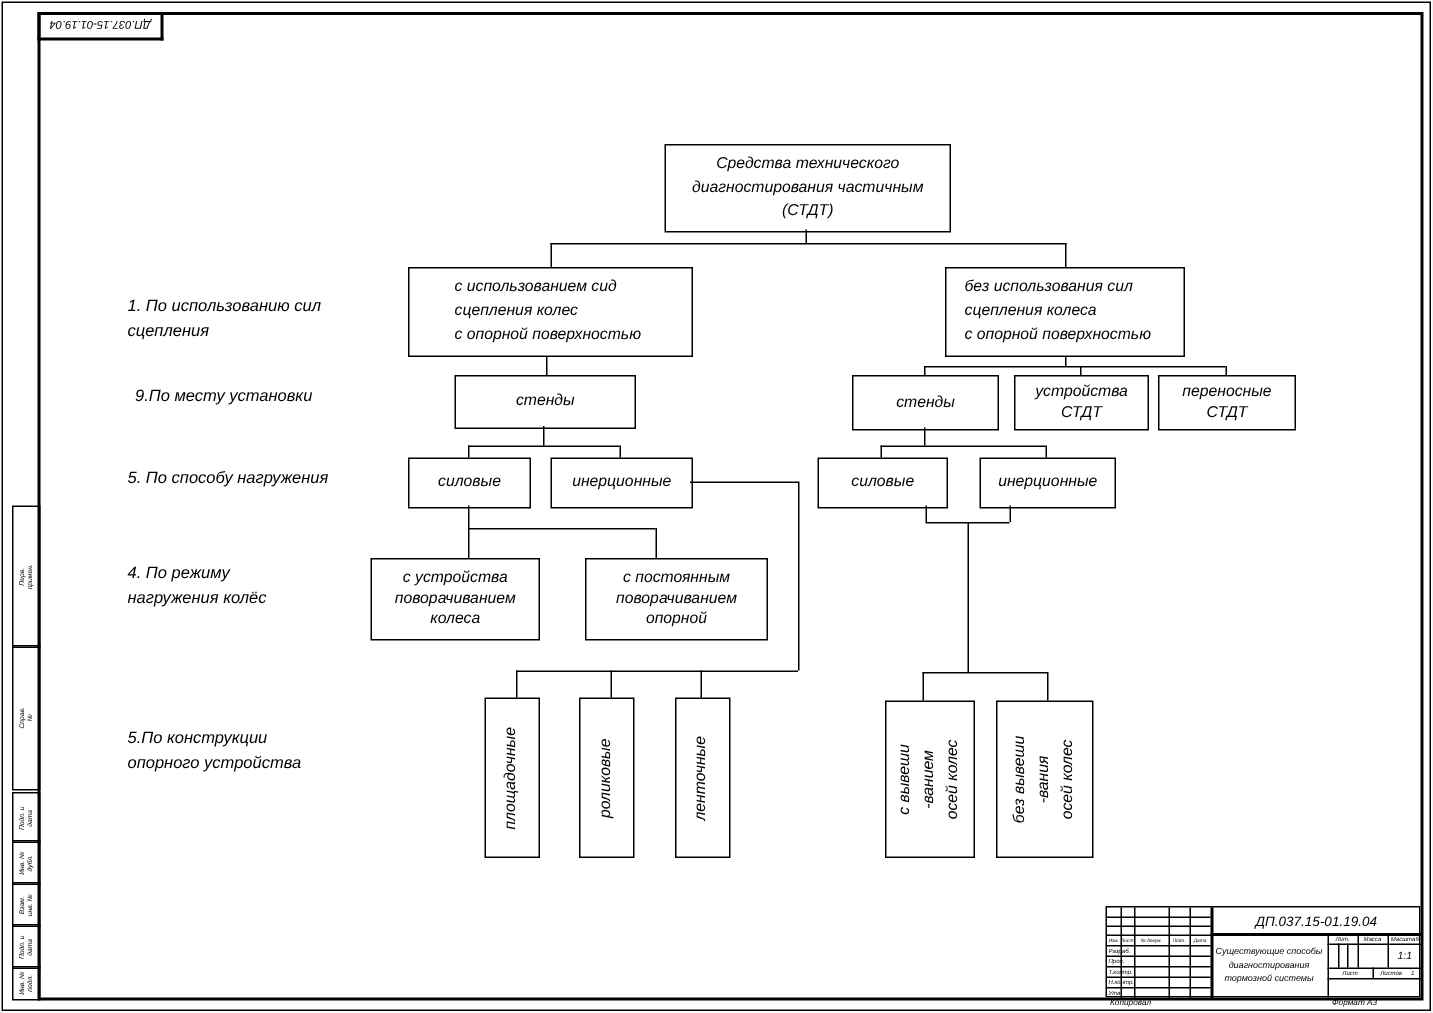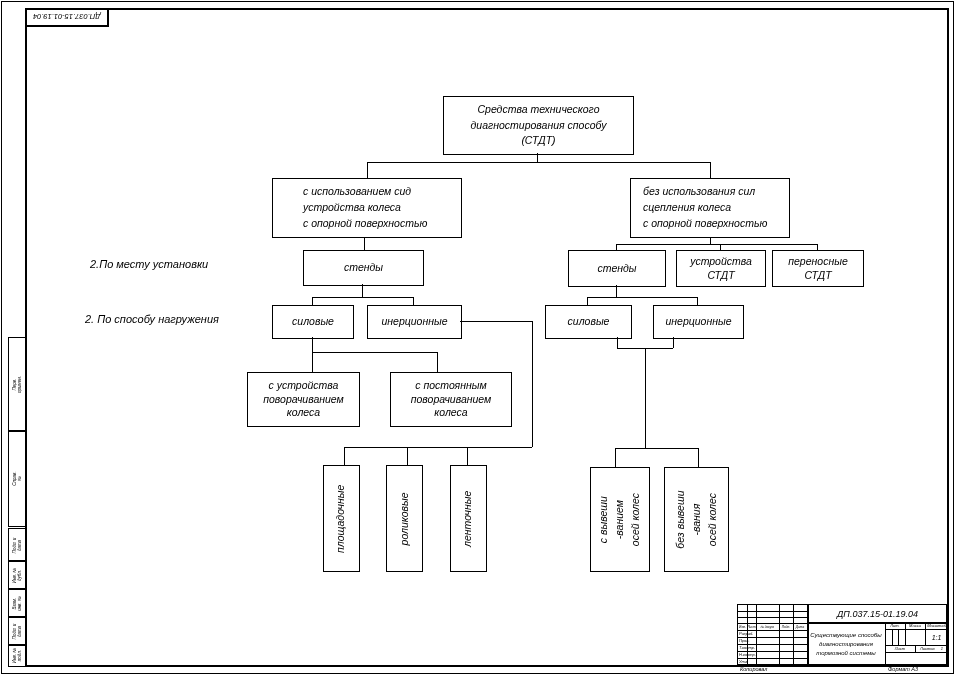--- a/index.html
+++ b/index.html
@@ -50,31 +50,37 @@
   <div class="side-cell" style="top:588px;height:28px">
       <span class="rot">Взам. инв. №</span>
     </div>
   <div class="side-cell" style="top:616px;height:28px">
       <span class="rot">Подп. и дата</span>
     </div>
   <div class="side-cell" style="top:644px;height:21px">
       <span class="rot">Инв. № подл.</span>
     </div>
 
-  <div class="row-label" style="left:90px;top:256px">2.По месту установки</div>
-  <div class="row-label" style="left:85px;top:311px">2. По способу нагружения</div>
+  <div class="row-label" style="left:85px;top:196px">1. По использованию сил
+сцепления</div>
+  <div class="row-label" style="left:90px;top:256px">9.По месту установки</div>
+  <div class="row-label" style="left:85px;top:311px">5. По способу нагружения</div>
+  <div class="row-label" style="left:85px;top:374px">4. По режиму
+нагружения колёс</div>
+  <div class="row-label" style="left:85px;top:484px">5.По конструкции
+опорного устройства</div>
 
   <div class="box" style="left:443px;top:96px;width:189px;height:57px">
       <span class="pre">Средства технического
-диагностирования способу
+диагностирования частичным
 (СТДТ)</span>
     </div>
   <div class="box ta-left" style="left:272px;top:178px;width:190px;height:60px;padding-left:30px;box-sizing:border-box">
       <span class="pre">с использованием сид
-устройства колеса
+сцепления колес
 с опорной поверхностью</span>
     </div>
   <div class="box ta-left" style="left:630px;top:178px;width:160px;height:60px;padding-left:12px;box-sizing:border-box">
       <span class="pre">без использования сил
 сцепления колеса
 с опорной поверхностью</span>
     </div>
   <div class="box" style="left:303px;top:250px;width:119px;height:34px">
       <span class="pre">стенды</span>
     </div>
@@ -102,21 +108,21 @@
       <span class="pre">инерционные</span>
     </div>
   <div class="box" style="left:247px;top:372px;width:111px;height:53px;line-height:1.3">
       <span class="pre">с устройства
 поворачиванием
 колеса</span>
     </div>
   <div class="box" style="left:390px;top:372px;width:120px;height:53px;line-height:1.3">
       <span class="pre">с постоянным
 поворачиванием
-колеса</span>
+опорной</span>
     </div>
   <div class="box" style="left:323px;top:465px;width:35px;height:105px">
       <span class="rot">площадочные</span>
     </div>
   <div class="box" style="left:386px;top:465px;width:35px;height:105px">
       <span class="rot">роликовые</span>
     </div>
   <div class="box" style="left:450px;top:465px;width:35px;height:105px">
       <span class="rot">ленточные</span>
     </div>

